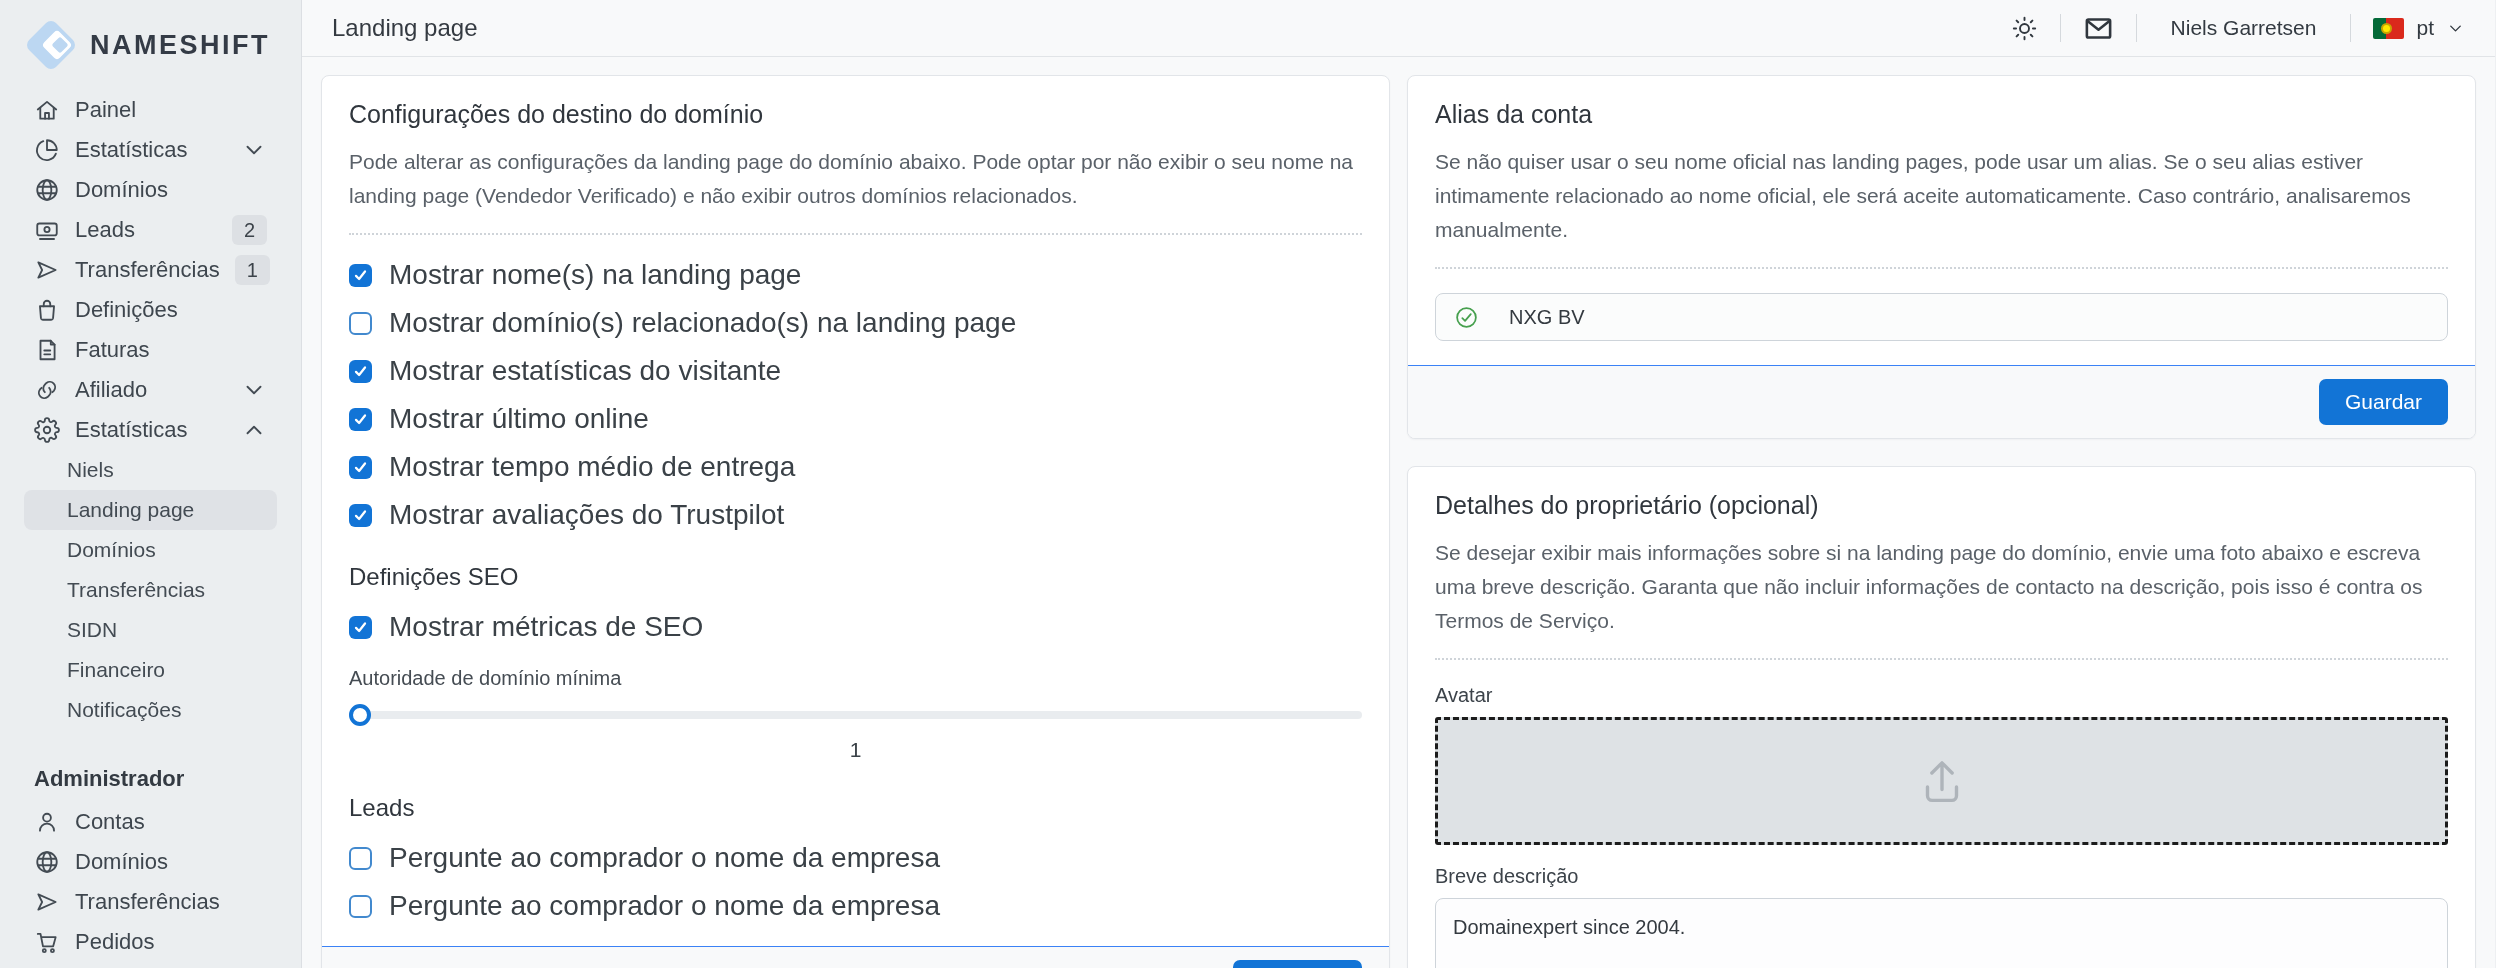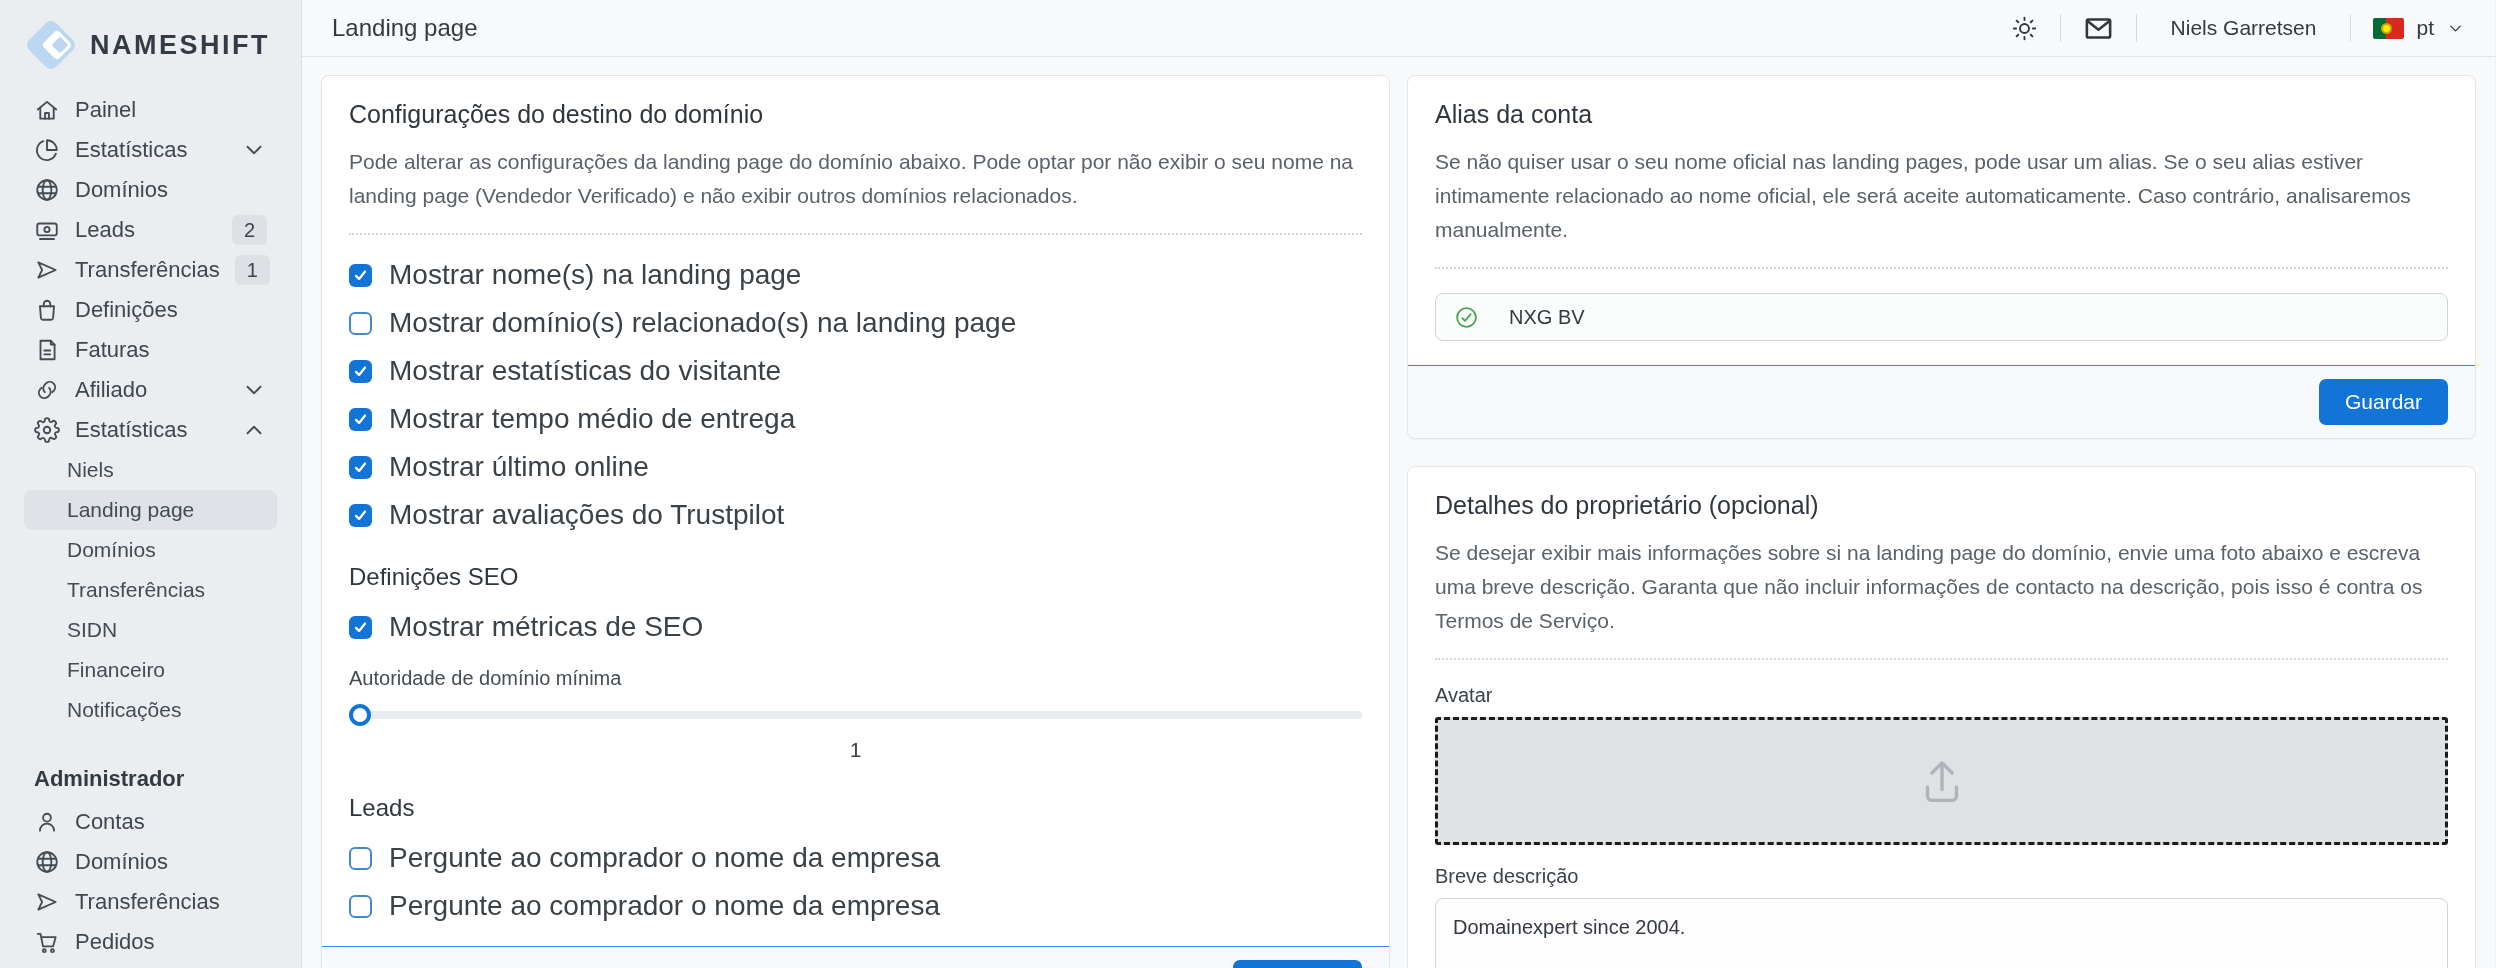--- a/index.html
+++ b/index.html
@@ -331,29 +331,29 @@
                   </svg>
                 </span>
               <span class="cb-label">Mostrar estatísticas do visitante</span>
             </label>
             <label class="check-row">
               <span class="cb checked">
                   <svg class="icn" viewBox="0 0 16 16" style="stroke-width:2.4">
                     <path d="M3.2 8.4l3.3 3.3 6.3-8"></path>
                   </svg>
                 </span>
+              <span class="cb-label">Mostrar último online</span>
+            </label>
+            <label class="check-row">
+              <span class="cb checked">
+                  <svg class="icn" viewBox="0 0 16 16" style="stroke-width:2.4">
+                    <path d="M3.2 8.4l3.3 3.3 6.3-8"></path>
+                  </svg>
+                </span>
               <span class="cb-label">Mostrar tempo médio de entrega</span>
-            </label>
-            <label class="check-row">
-              <span class="cb checked">
-                  <svg class="icn" viewBox="0 0 16 16" style="stroke-width:2.4">
-                    <path d="M3.2 8.4l3.3 3.3 6.3-8"></path>
-                  </svg>
-                </span>
-              <span class="cb-label">Mostrar último online</span>
             </label>
             <label class="check-row">
               <span class="cb checked">
                   <svg class="icn" viewBox="0 0 16 16" style="stroke-width:2.4">
                     <path d="M3.2 8.4l3.3 3.3 6.3-8"></path>
                   </svg>
                 </span>
               <span class="cb-label">Mostrar avaliações do Trustpilot</span>
             </label>
 

